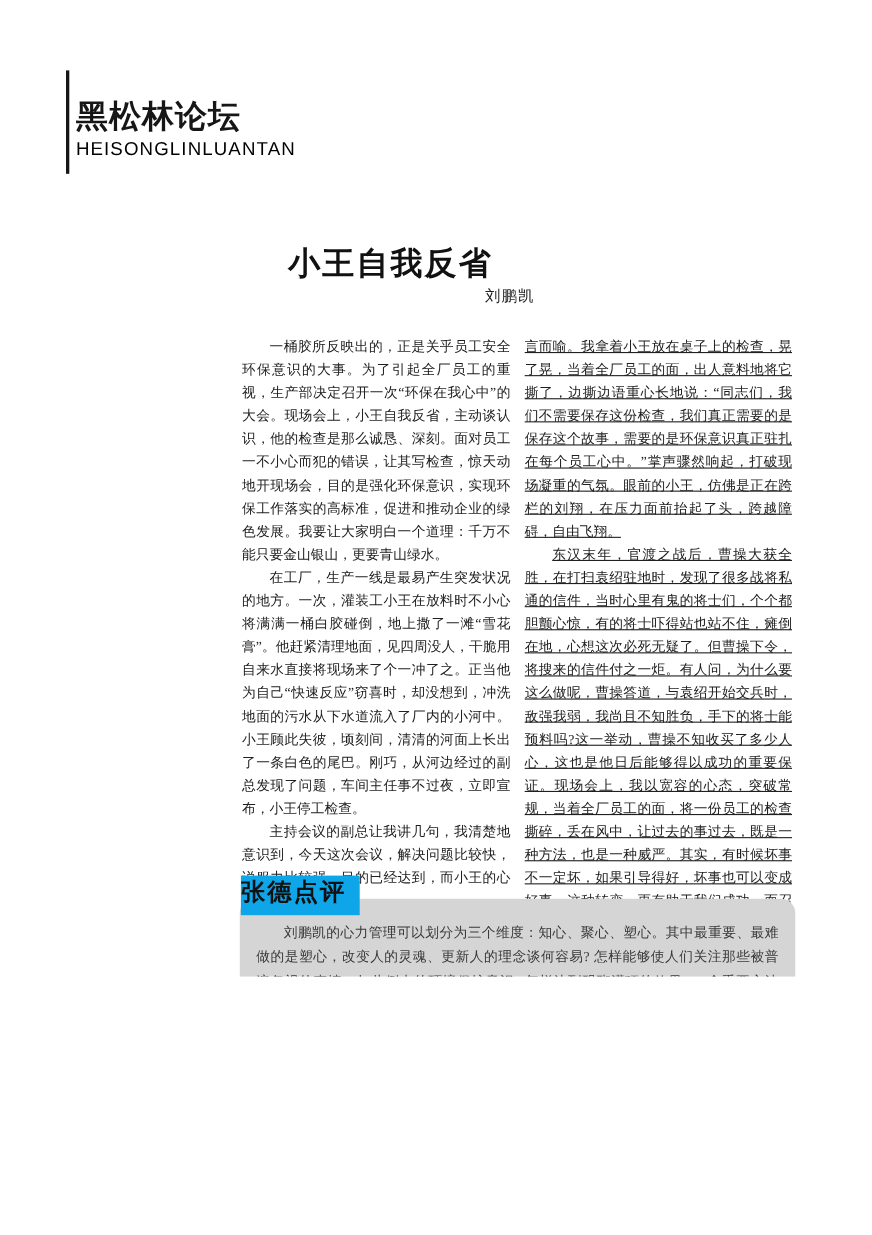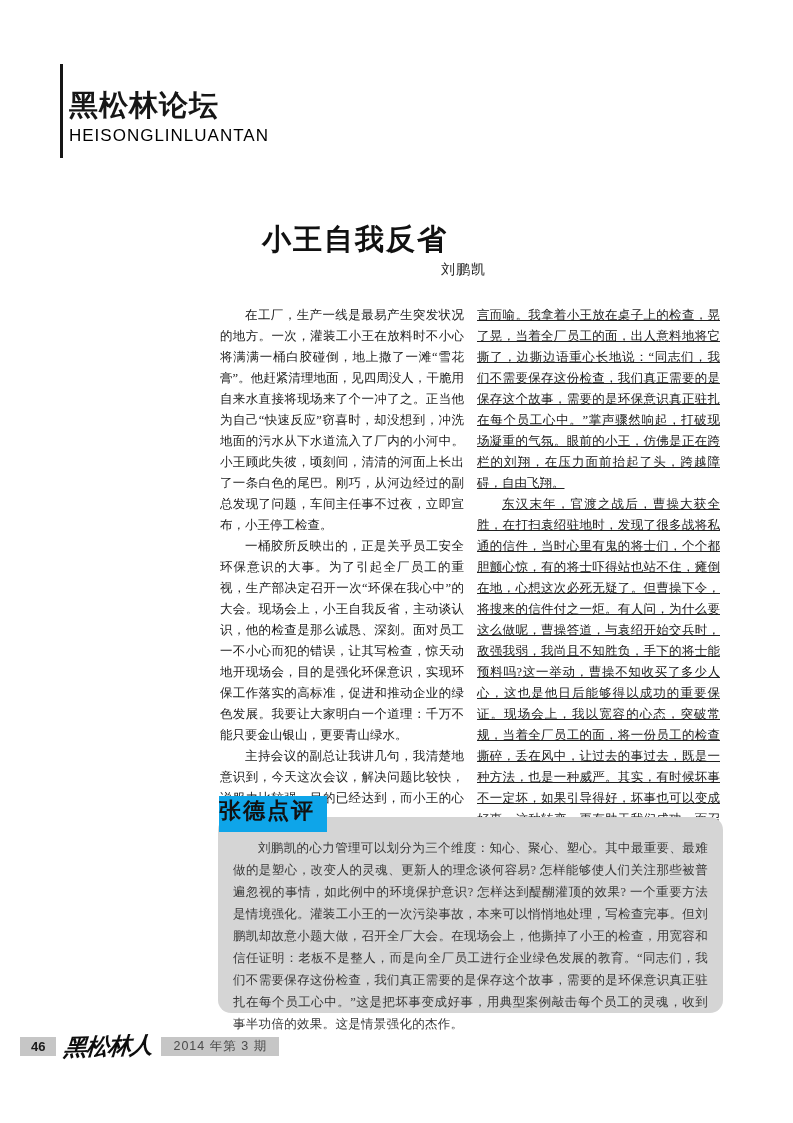--- a/index.html
+++ b/index.html
@@ -1,18 +1,18 @@
 <!DOCTYPE html>
 <html><head>
 <meta charset="utf-8">
 <style>
   html,body{margin:0;padding:0;background:#fff;}
   .page{
     position:relative;
-    width:793px;height:1123px;
+    width:793px;height:888px;
     background:#fff;
     font-family:"Liberation Serif","DejaVu Serif",serif;
     color:#1f1f1f;
     overflow:hidden;
   }
   
   .vbar{position:absolute;left:60px;top:64px;width:3px;height:94px;background:#161616;}
   .section-title{
     position:absolute;left:69px;top:86px;margin:0;
     font-family:"Liberation Sans","DejaVu Sans",sans-serif;
@@ -88,22 +88,22 @@
 <div class="page">
 
   <div class="vbar"></div>
   <h1 class="section-title">黑松林论坛</h1>
   <div class="section-subtitle">HEISONGLINLUANTAN</div>
 
   <h2 class="article-title">小王自我反省</h2>
   <div class="article-author">刘鹏凯</div>
 
   <div class="col col-left">
+    <p>一桶胶所反映出的，正是关乎员工安全环保意识的大事。为了引起全厂员工的重视，生产部决定召开一次“环保在我心中”的大会。现场会上，小王自我反省，主动谈认识，他的检查是那么诚恳、深刻。面对员工一不小心而犯的错误，让其写检查，惊天动地开现场会，目的是强化环保意识，实现环保工作落实的高标准，促进和推动企业的绿色发展。我要让大家明白一个道理：千万不能只要金山银山，更要青山绿水。</p>
     <p>在工厂，生产一线是最易产生突发状况的地方。一次，灌装工小王在放料时不小心将满满一桶白胶碰倒，地上撒了一滩“雪花膏”。他赶紧清理地面，见四周没人，干脆用自来水直接将现场来了个一冲了之。正当他为自己“快速反应”窃喜时，却没想到，冲洗地面的污水从下水道流入了厂内的小河中。小王顾此失彼，顷刻间，清清的河面上长出了一条白色的尾巴。刚巧，从河边经过的副总发现了问题，车间主任事不过夜，立即宣布，小王停工检查。</p>
-    <p>一桶胶所反映出的，正是关乎员工安全环保意识的大事。为了引起全厂员工的重视，生产部决定召开一次“环保在我心中”的大会。现场会上，小王自我反省，主动谈认识，他的检查是那么诚恳、深刻。面对员工一不小心而犯的错误，让其写检查，惊天动地开现场会，目的是强化环保意识，实现环保工作落实的高标准，促进和推动企业的绿色发展。我要让大家明白一个道理：千万不能只要金山银山，更要青山绿水。</p>
     <p>主持会议的副总让我讲几句，我清楚地意识到，今天这次会议，解决问题比较快，说服力比较强，目的已经达到，而小王的心里却是不</p>
   </div>
 
   <div class="col col-right">
     <p class="cont">言而喻。我拿着小王放在桌子上的检查，晃了晃，当着全厂员工的面，出人意料地将它撕了，边撕边语重心长地说：“同志们，我们不需要保存这份检查，我们真正需要的是保存这个故事，需要的是环保意识真正驻扎在每个员工心中。”掌声骤然响起，打破现场凝重的气氛。眼前的小王，仿佛是正在跨栏的刘翔，在压力面前抬起了头，跨越障碍，自由飞翔。</p>
     <p>东汉末年，官渡之战后，曹操大获全胜，在打扫袁绍驻地时，发现了很多战将私通的信件，当时心里有鬼的将士们，个个都胆颤心惊，有的将士吓得站也站不住，瘫倒在地，心想这次必死无疑了。但曹操下令，将搜来的信件付之一炬。有人问，为什么要这么做呢，曹操答道，与袁绍开始交兵时，敌强我弱，我尚且不知胜负，手下的将士能预料吗?这一举动，曹操不知收买了多少人心，这也是他日后能够得以成功的重要保证。现场会上，我以宽容的心态，突破常规，当着全厂员工的面，将一份员工的检查撕碎，丢在风中，让过去的事过去，既是一种方法，也是一种威严。其实，有时候坏事不一定坏，如果引导得好，坏事也可以变成好事，这种转变，更有助于我们成功。而召开现场会，要的就是这种效果。</p>
   </div>
 
   <h3 class="commentary-heading">张德点评</h3>
   <div class="comment-box">

